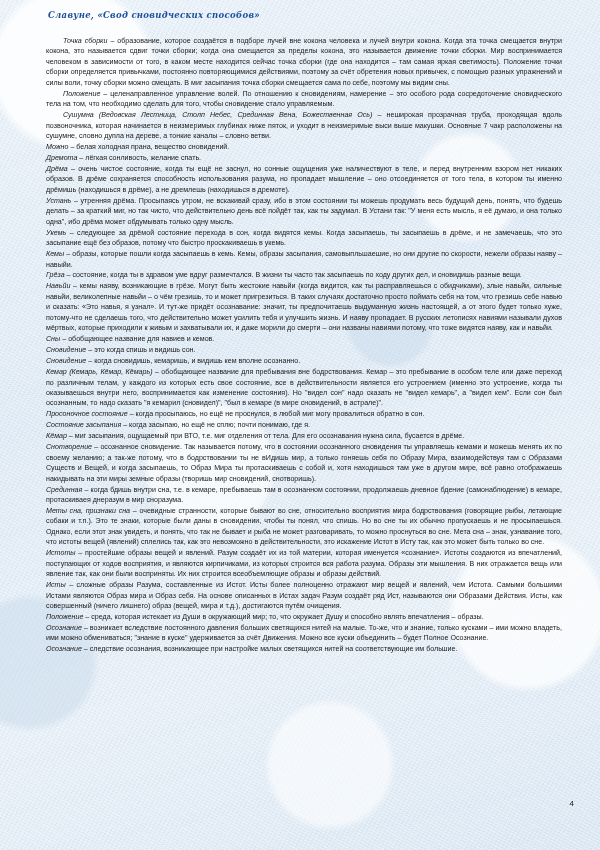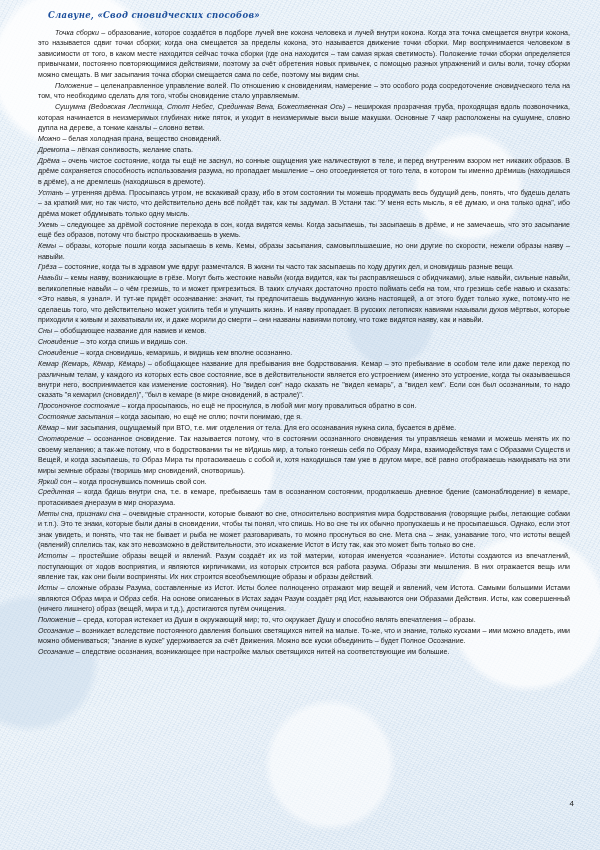--- a/index.html
+++ b/index.html
@@ -49,21 +49,21 @@
     margin: 4px 0 8px 18px;
     transform: scaleY(1.15);
     transform-origin: left center;
   }
   .body-text {
     font-size: 7.1px;
     line-height: 10.45px;
     color: #1a1a1a;
     text-align: justify;
     text-justify: inter-word;
-    margin: 8px;
+    margin: 16px;
     -webkit-hyphens: none;
     hyphens: none;
   }
   .para {
     margin: 0 0 0.5px 0;
   }
   .para.indent {
     text-indent: 17px;
   }
   .term {
@@ -99,21 +99,20 @@
       <div class="para"><span class="term">Грёза</span> – состояние, когда ты в здравом уме вдруг размечтался. В жизни ты часто так засыпаешь по ходу других дел, и сновидишь разные вещи.</div>
       <div class="para"><span class="term">Навьйи</span> – кемы наяву, возникающие в грёзе. Могут быть жестокие навьйи (когда видится, как ты расправляешься с обидчиками), злые навьйи, сильные навьйи, великолепные навьйи – о чём грезишь, то и может пригрезиться. В таких случаях достаточно просто поймать себя на том, что грезишь себе навью и сказать: «Это навья, я узнал». И тут-же придёт осознавание: значит, ты предпочитаешь выдуманную жизнь настоящей, а от этого будет только хуже, потому-что не сделаешь того, что действительно может усилить тебя и улучшить жизнь. И наяву пропадает. В русских летописях навиями называли духов мёртвых, которые приходили к живым и захватывали их, и даже морили до смерти – они названы навиями потому, что тоже видятся наяву, как и навьйи.</div>
       <div class="para"><span class="term">Сны</span> – обобщающее название для навиев и кемов.</div>
       <div class="para"><span class="term">Сновидение</span> – это когда спишь и видишь сон.</div>
       <div class="para"><span class="term">Сновидение</span> – когда сновидишь, кемаришь, и видишь кем вполне осознанно.</div>
       <div class="para"><span class="term">Кемар (Кемарь, Кёмар, Кёмарь)</span> – обобщающее название для пребывания вне бодрствования. Кемар – это пребывание в особом теле или даже переход по различным телам, у каждого из которых есть свое состояние, все в действительности является его устроением (именно это устроение, когда ты оказываешься внутри него, воспринимается как изменение состояния). Но "видел сон" надо сказать не "видел кемарь", а "видел кем". Если сон был осознанным, то надо сказать "я кемарил (сновидел)", "был в кемаре (в мире сновидений, в астрале)".</div>
       <div class="para"><span class="term">Просоночное состояние</span> – когда просыпаюсь, но ещё не проснулся, в любой миг могу провалиться обратно в сон.</div>
       <div class="para"><span class="term">Состояние засыпания</span> – когда засыпаю, но ещё не сплю; почти понимаю, где я.</div>
       <div class="para"><span class="term">Кёмар</span> – миг засыпания, ощущаемый при ВТО, т.е. миг отделения от тела. Для его осознавания нужна сила, бусается в дрёме.</div>
       <div class="para"><span class="term">Снотворение</span> – осознанное сновидение. Так называется потому, что в состоянии осознанного сновидения ты управляешь кемами и можешь менять их по своему желанию; а так-же потому, что в бодрствовании ты не вИдишь мир, а только гоняешь себя по Образу Мира, взаимодействуя там с Образами Существ и Вещей, и когда засыпаешь, то Образ Мира ты протаскиваешь с собой и, хотя находишься там уже в другом мире, всё равно отображаешь накидывать на эти миры земные образы (творишь мир сновидений, снотворишь).</div>
-      <div class="para"><span class="term">Яркий сон</span> – когда проснувшись помнишь свой сон.</div>
       <div class="para"><span class="term">Срединная</span> – когда бдишь внутри сна, т.е. в кемаре, пребываешь там в осознанном состоянии, продолжаешь дневное бдение (самонаблюдение) в кемаре, протаскиваея днеразум в мир сноразума.</div>
       <div class="para"><span class="term">Меты сна, признаки сна</span> – очевидные странности, которые бывают во сне, относительно восприятия мира бодрствования (говорящие рыбы, летающие собаки и т.п.). Это те знаки, которые были даны в сновидении, чтобы ты понял, что спишь. Но во сне ты их обычно пропускаешь и не просыпаешься. Однако, если этот знак увидеть, и понять, что так не бывает и рыба не может разговаривать, то можно проснуться во сне. Мета сна – знак, узнавание того, что истоты вещей (явлений) сплелись так, как это невозможно в действительности, это искажение Истот в Исту так, как это может быть только во сне.</div>
       <div class="para"><span class="term">Истоты</span> – простейшие образы вещей и явлений. Разум создаёт их из той материи, которая именуется «сознание». Истоты создаются из впечатлений, поступающих от ходов восприятия, и являются кирпичиками, из которых строится вся работа разума. Образы эти мышления. В них отражается вещь или явление так, как они были восприняты. Их них строится всеобъемлющие образы и образы действий.</div>
       <div class="para"><span class="term">Исты</span> – сложные образы Разума, составленные из Истот. Исты более полноценно отражают мир вещей и явлений, чем Истота. Самыми большими Истами являются Образ мира и Образ себя. На основе описанных в Истах задач Разум создаёт ряд Ист, называются они Образами Действия. Исты, как совершенный (ничего лишнего) образ (вещей, мира и т.д.), достигаются путём очищения.</div>
       <div class="para"><span class="term">Положение</span> – среда, которая истекает из Души в окружающий мир; то, что окружает Душу и способно являть впечатления – образы.</div>
       <div class="para"><span class="term">Осознание</span> – возникает вследствие постоянного давления больших светящихся нитей на малые. То-же, что и знание, только кусками – ими можно владеть, ими можно обмениваться; "знание в куске" удерживается за счёт Движения. Можно все куски объединить – будет Полное Осознание.</div>
       <div class="para"><span class="term">Осознание</span> – следствие осознания, возникающее при настройке малых светящихся нитей на соответствующие им большие.</div>
     </div>
 
   <div class="page-number">4</div>

